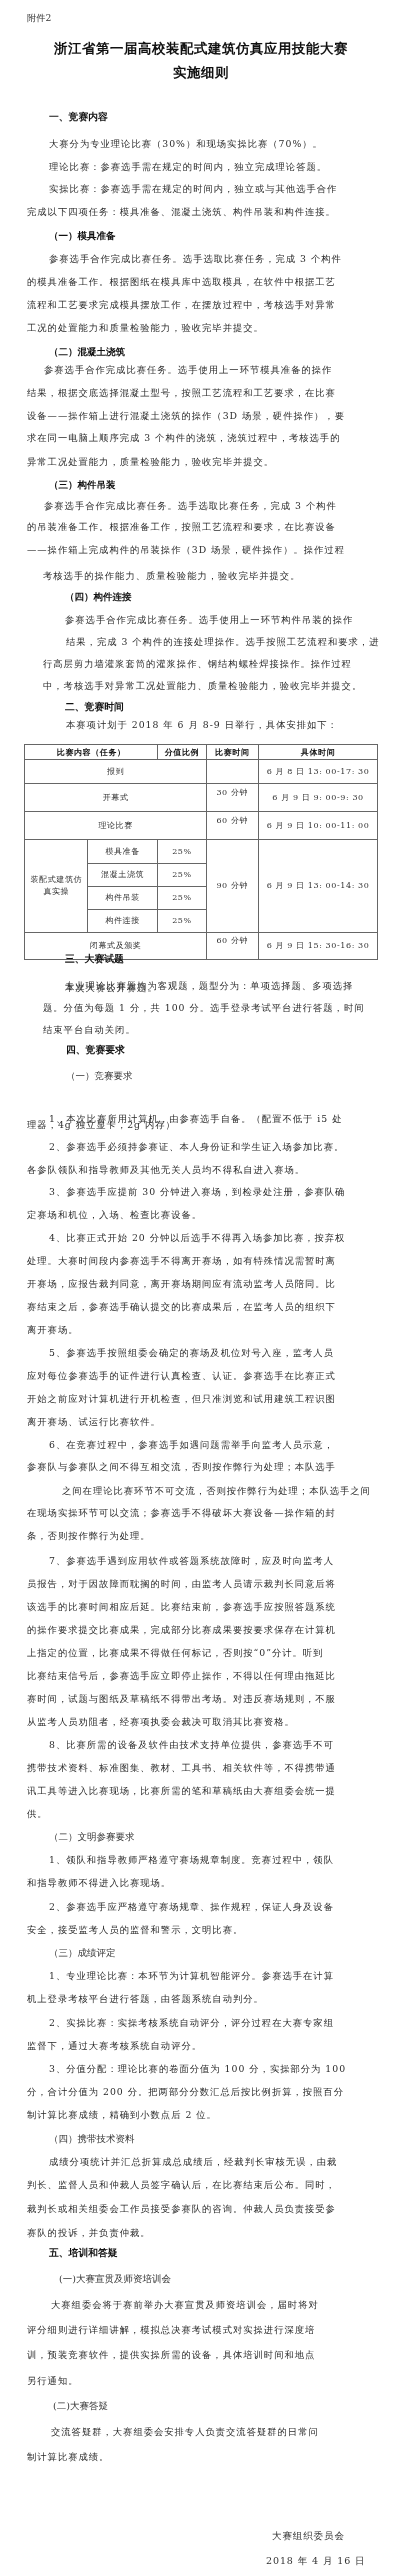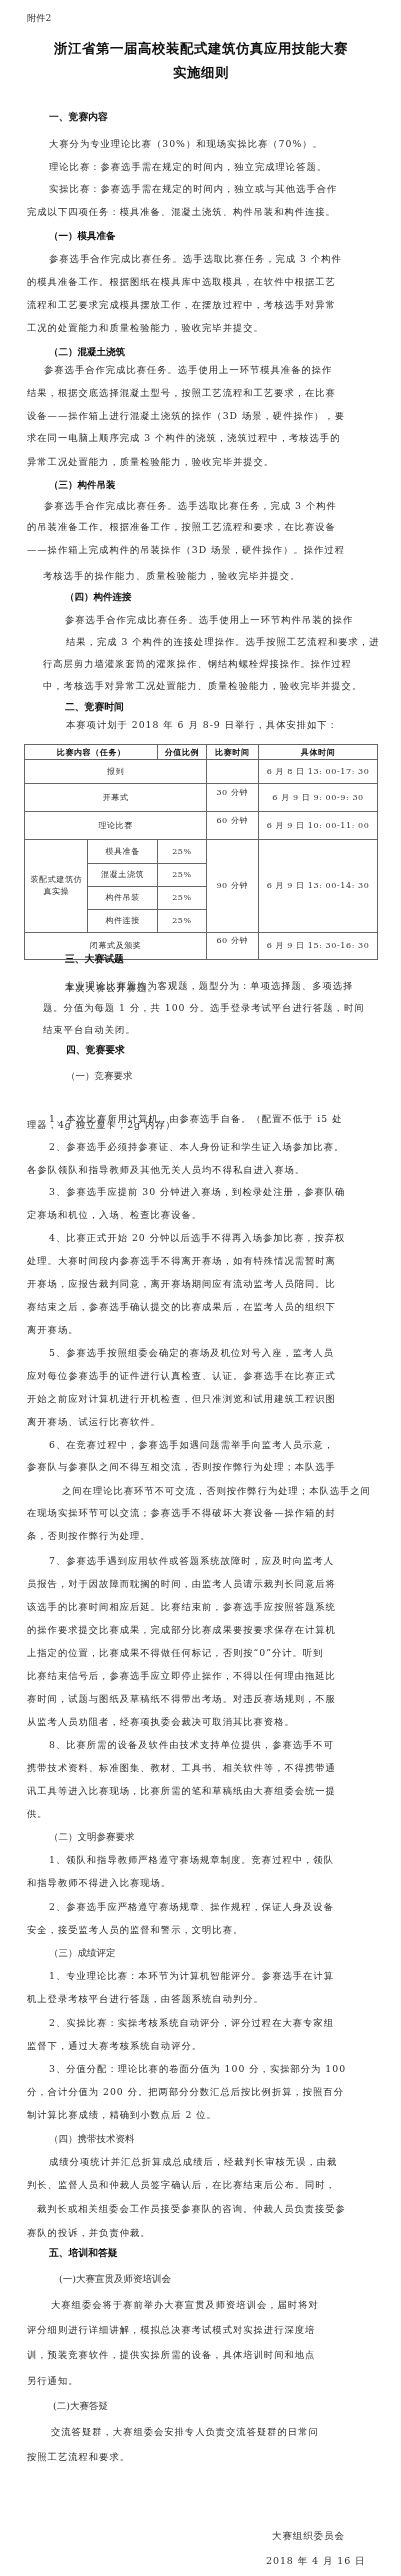--- a/index.html
+++ b/index.html
@@ -179,30 +179,30 @@
   <div class="abs line" style="left:27px; top:1993px;">机上登录考核平台进行答题，由答题系统自动判分。</div>
   <div class="abs line" style="left:49px; top:2017px;">2、实操比赛：实操考核系统自动评分，评分过程在大赛专家组</div>
   <div class="abs line" style="left:27px; top:2040px;">监督下，通过大赛考核系统自动评分。</div>
   <div class="abs line" style="left:49px; top:2063px;">3、分值分配：理论比赛的卷面分值为 100 分，实操部分为 100</div>
   <div class="abs line" style="left:27px; top:2086px;">分，合计分值为 200 分。把两部分分数汇总后按比例折算，按照百分</div>
   <div class="abs line" style="left:27px; top:2109px;">制计算比赛成绩，精确到小数点后 2 位。</div>
 
   <div class="abs h3" style="left:49px; top:2133px;">（四）携带技术资料</div>
   <div class="abs line" style="left:49px; top:2156px;">成绩分项统计并汇总折算成总成绩后，经裁判长审核无误，由裁</div>
   <div class="abs line" style="left:27px; top:2179px;">判长、监督人员和仲裁人员签字确认后，在比赛结束后公布。同时，</div>
-  <div class="abs line" style="left:27px; top:2203px;margin-left:10px;">裁判长或相关组委会工作员接受参赛队的咨询。仲裁人员负责接受参</div>
+  <div class="abs line" style="left:27px; top:2203px;">裁判长或相关组委会工作员接受参赛队的咨询。仲裁人员负责接受参</div>
   <div class="abs line" style="left:27px; top:2227px;">赛队的投诉，并负责仲裁。</div>
 
   <div class="abs h1" style="left:49px; top:2247px;">五、培训和答疑</div>
   <div class="abs h3" style="left:59px; top:2273px;">(一)大赛宣贯及师资培训会</div>
   <div class="abs line" style="left:51px; top:2299px;">大赛组委会将于赛前举办大赛宣贯及师资培训会，届时将对</div>
   <div class="abs line" style="left:27px; top:2324px;">评分细则进行详细讲解，模拟总决赛考试模式对实操进行深度培</div>
   <div class="abs line" style="left:27px; top:2349px;">训，预装竞赛软件，提供实操所需的设备，具体培训时间和地点</div>
   <div class="abs line" style="left:27px; top:2375px;">另行通知。</div>
   <div class="abs h3" style="left:53px; top:2400px;">(二)大赛答疑</div>
   <div class="abs line" style="left:51px; top:2426px;">交流答疑群，大赛组委会安排专人负责交流答疑群的日常问</div>
-  <div class="abs line" style="left:27px; top:2451px;">按照工艺流程和要求。</div>
+  <div class="abs line" style="left:27px; top:2451px;">制计算比赛成绩。</div>
 
   <div class="abs sig" style="left:272px; top:2530px;">大赛组织委员会</div>
   <div class="abs sig" style="left:266px; top:2555px;">2018 年 4 月 16 日</div>
 
 </div>
 
 
 </body></html>

